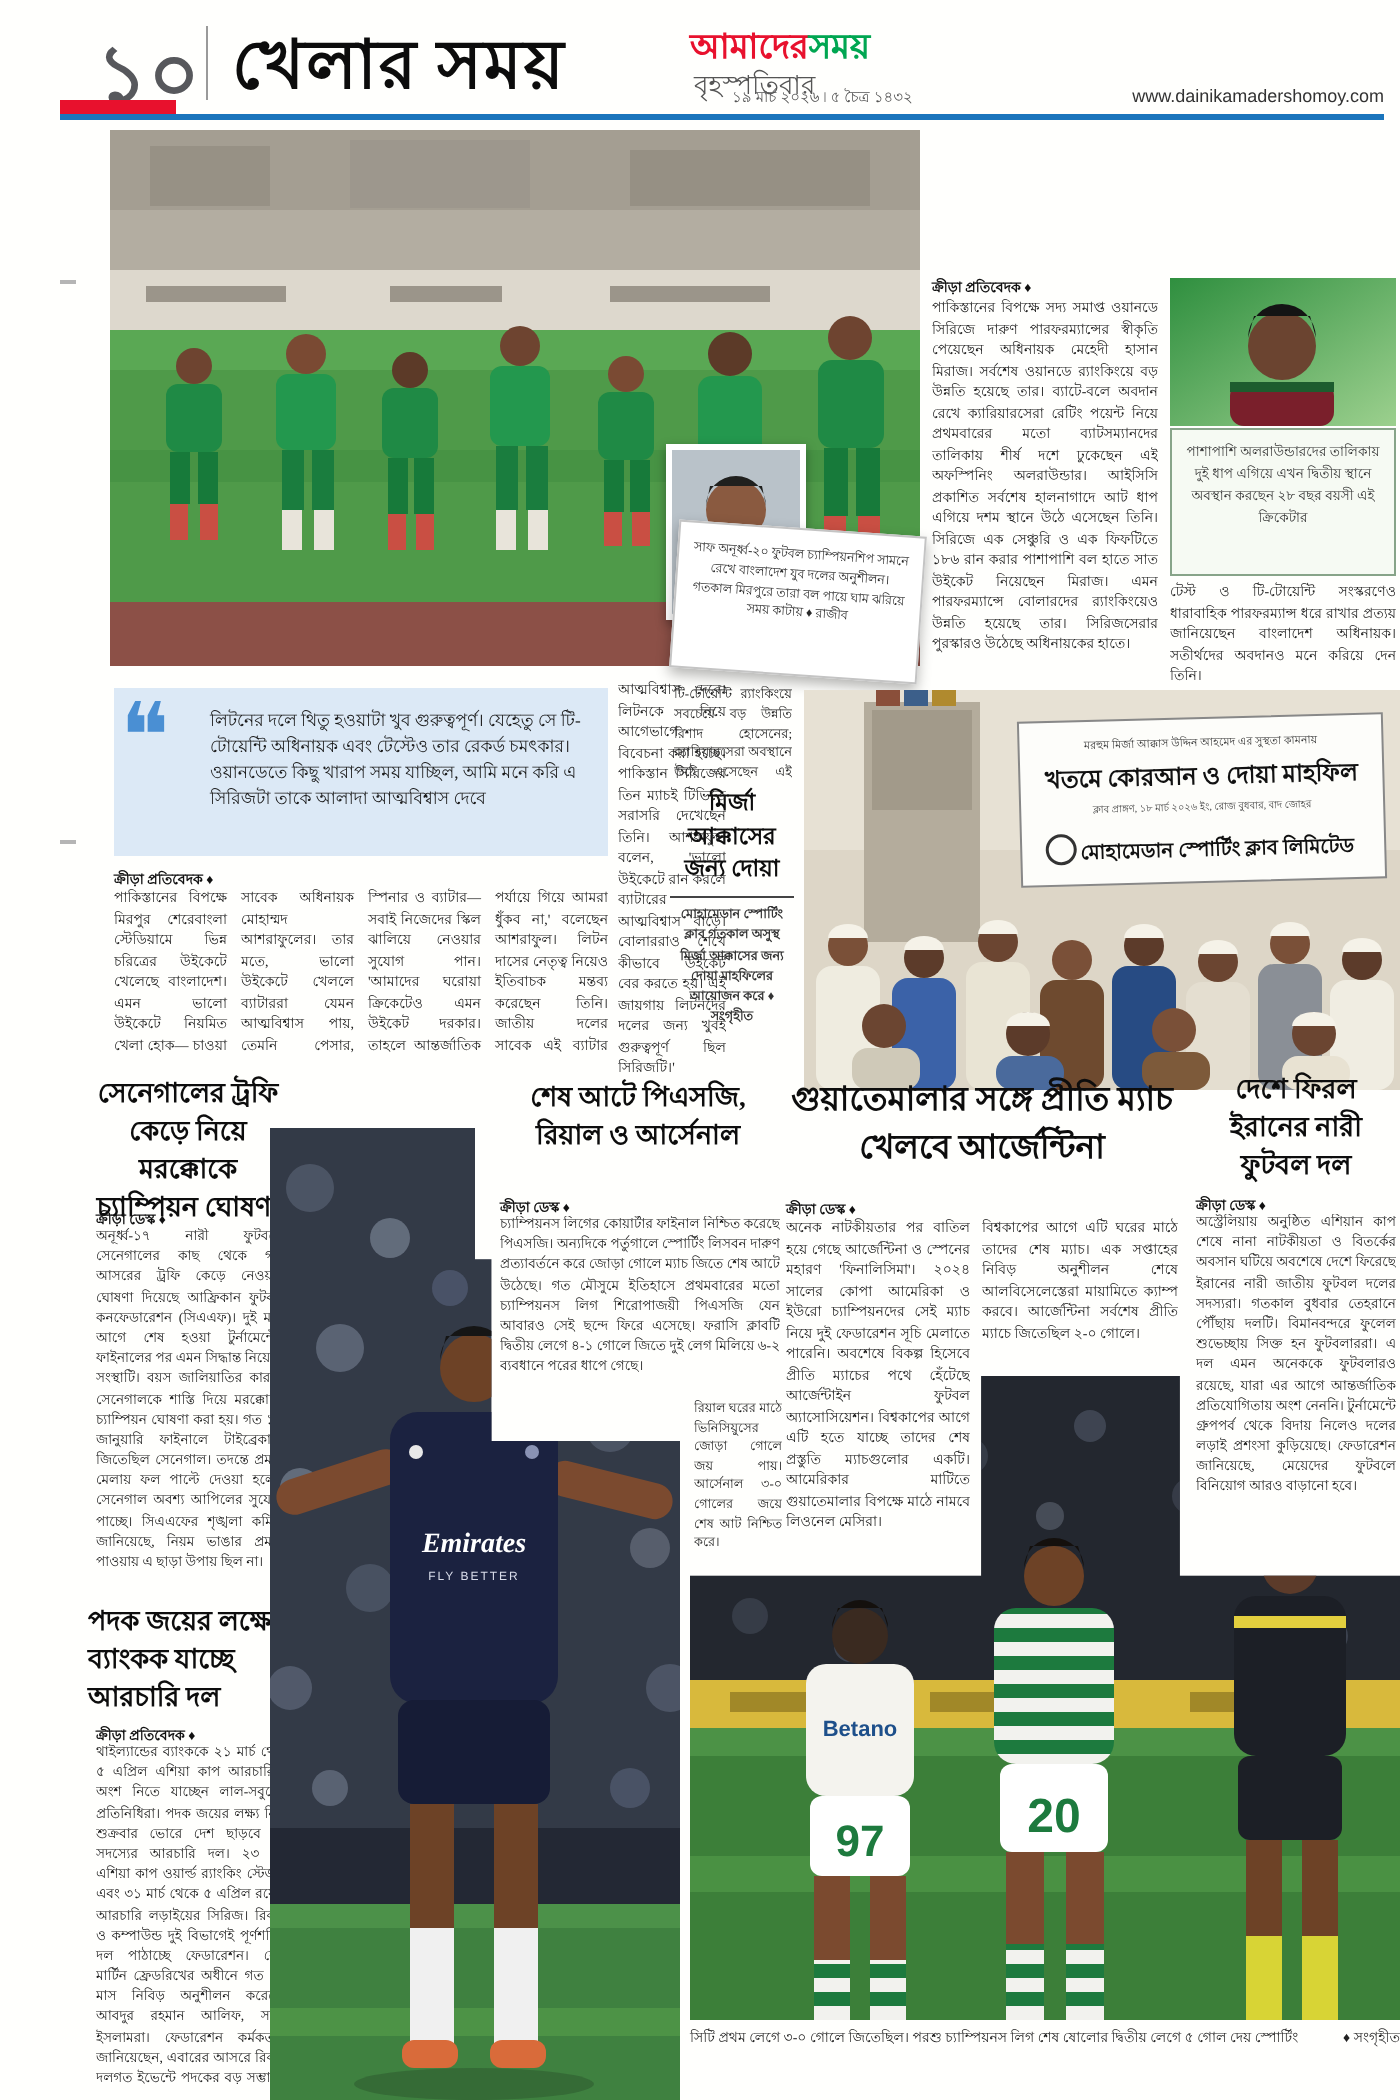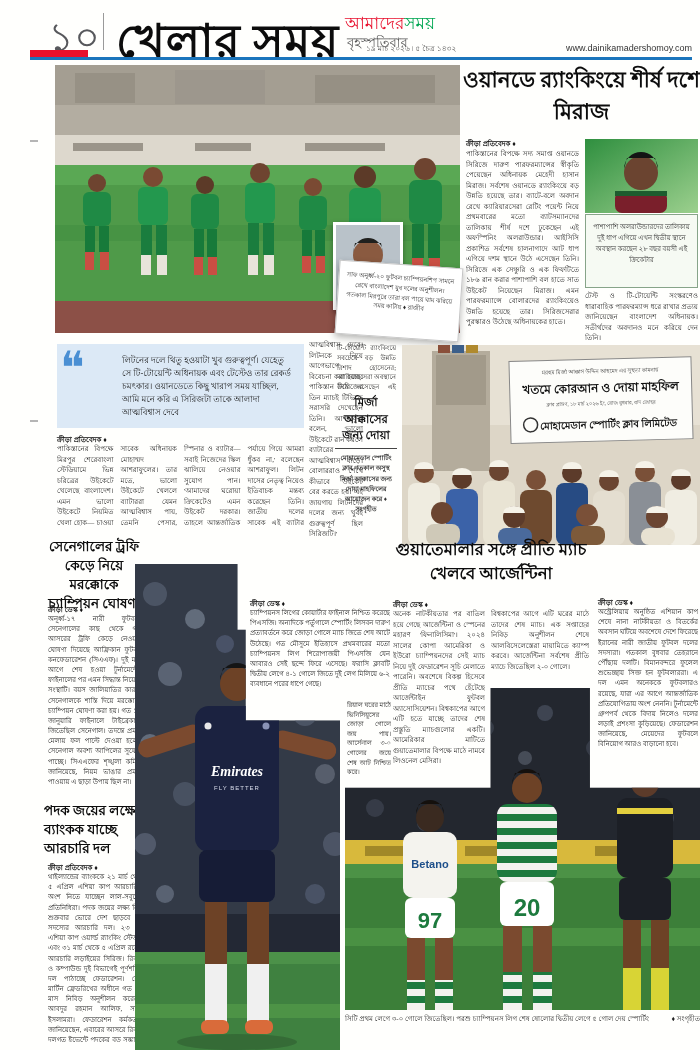--- a/index.html
+++ b/index.html
@@ -12,25 +12,25 @@
   .small{font-size:6.6px;line-height:1.55;color:#2a2a2a;}
   .photo{overflow:hidden;background:#ccc;}
   .sans{font-family:"Liberation Sans","DejaVu Sans",sans-serif;}
   svg{display:block;}
 </style>
 </head>
 <body>
 
 <div class="page">
 
-  <div class="abs" style="left:48px;top:6px;font-size:40px;font-weight:normal;color:#57585c;">১০</div>
+  <div class="abs" style="left:48px;top:6px;font-size:40px;font-weight:bold;color:#57585c;">১০</div>
   <div class="abs" style="left:30px;top:50px;width:58px;height:7px;background:#e8112d;"></div>
   <div class="abs" style="left:103px;top:13px;width:1px;height:37px;background:#9a9a9a;"></div>
-  <div class="abs" style="left:116px;top:6px;font-size:46px;font-weight:bold;color:#0c0c0c;letter-spacing:1px;">খেলার সময়</div>
-  <div class="abs" style="left:345px;top:10px;font-size:17px;font-weight:normal;">
+  <div class="abs" style="left:116px;top:6px;font-size:34px;font-weight:bold;color:#0c0c0c;letter-spacing:1px;">খেলার সময়</div>
+  <div class="abs" style="left:345px;top:10px;font-size:17px;font-weight:bold;">
     <span style="color:#e8112d;">আমাদের</span><span style="color:#00a651;">সময়</span>
   </div>
   <div class="abs sans" style="left:347px;top:33px;font-size:13px;color:#555;">বৃহস্পতিবার</div>
   <div class="abs sans" style="left:366px;top:43px;font-size:7.5px;color:#555;">১৯ মার্চ ২০২৬ ৷ ৫ চৈত্র ১৪৩২</div>
   <div class="abs sans" style="left:520px;top:43px;width:172px;text-align:right;font-size:9px;color:#333;">www.dainikamadershomoy.com</div>
   <div class="abs" style="left:30px;top:57px;width:662px;height:3px;background:#1b75bc;"></div>
   <div class="abs" style="left:30px;top:140px;width:8px;height:2px;background:#b5b5b5;"></div>
   <div class="abs" style="left:30px;top:420px;width:8px;height:2px;background:#b5b5b5;"></div>
 
   <div class="abs photo" style="left:55px;top:65px;width:405px;height:268px;">
@@ -115,21 +115,20 @@
       <circle cx="32" cy="30" r="15" fill="#8a5a40"></circle>
       <path d="M17 28 a15 15 0 0 1 30 0 l-2 -10 -26 0 z" fill="#20201e"></path>
       <rect x="12" y="46" width="40" height="36" rx="8" fill="#f0efe9"></rect>
     </svg>
   </div>
 
   <div class="abs small" style="left:337px;top:264px;width:124px;height:74px;background:#fff;border:1px solid #c4c4c4;
        box-shadow:0 3px 7px rgba(0,0,0,.3);transform:rotate(4deg);padding:8px 7px;box-sizing:border-box;
        text-align:center;font-size:6.3px;">সাফ অনূর্ধ্ব-২০ ফুটবল চ্যাম্পিয়নশিপ সামনে রেখে বাংলাদেশ যুব দলের অনুশীলন। গতকাল মিরপুরে তারা বল পায়ে ঘাম ঝরিয়ে সময় কাটায় ♦ রাজীব</div>
 
-  <div class="abs h1" style="left:463px;top:64px;width:237px;font-size:21.5px;line-height:1.5;">ওয়ানডে র‌্যাংকিংয়ে শীর্ষ দশে মিরাজ</div>
   <div class="abs byline" style="left:466px;top:138px;">ক্রীড়া প্রতিবেদক ♦</div>
   <div class="abs body" style="left:466px;top:149px;width:113px;height:196px;">পাকিস্তানের বিপক্ষে সদ্য সমাপ্ত ওয়ানডে সিরিজে দারুণ পারফরম্যান্সের স্বীকৃতি পেয়েছেন অধিনায়ক মেহেদী হাসান মিরাজ। সর্বশেষ ওয়ানডে র‌্যাংকিংয়ে বড় উন্নতি হয়েছে তার। ব্যাটে-বলে অবদান রেখে ক্যারিয়ারসেরা রেটিং পয়েন্ট নিয়ে প্রথমবারের মতো ব্যাটসম্যানদের তালিকায় শীর্ষ দশে ঢুকেছেন এই অফস্পিনিং অলরাউন্ডার। আইসিসি প্রকাশিত সর্বশেষ হালনাগাদে আট ধাপ এগিয়ে দশম স্থানে উঠে এসেছেন তিনি। সিরিজে এক সেঞ্চুরি ও এক ফিফটিতে ১৮৬ রান করার পাশাপাশি বল হাতে সাত উইকেট নিয়েছেন মিরাজ। এমন পারফরম্যান্সে বোলারদের র‌্যাংকিংয়েও উন্নতি হয়েছে তার। সিরিজসেরার পুরস্কারও উঠেছে অধিনায়কের হাতে।</div>
   <div class="abs photo" style="left:585px;top:139px;width:113px;height:74px;">
     <svg width="113" height="74" viewBox="0 0 113 74">
       <rect width="113" height="74" fill="#4b9b4f"></rect>
       <rect width="113" height="74" fill="url(#mg)"></rect>
       <defs>
           <linearGradient id="mg" x1="0" y1="0" x2="1" y2="1">
         <stop offset="0" stop-color="#2f8f3f"></stop>
             <stop offset="1" stop-color="#9cd08e"></stop>
@@ -223,21 +222,21 @@
         <g>
             <circle cx="255" cy="172" r="11" fill="#6b4531"></circle>
             <path d="M244 168 a11 7 0 0 1 22 0 z" fill="#f5f2e8"></path>
             <rect x="239" y="183" width="34" height="17" rx="8" fill="#e8e2d2"></rect>
           </g>
       </g>
     </svg>
   </div>
 
   <div class="abs" style="left:57px;top:344px;width:247px;height:84px;background:#dce9f6;box-sizing:border-box;
-       padding:10px 10px 8px 65px;font-size:8.6px;line-height:1.5;color:#1a1a1a;overflow:hidden;">
+       padding:10px 10px 8px 48px;font-size:8.6px;line-height:1.5;color:#1a1a1a;overflow:hidden;">
     <span>লিটনের দলে থিতু হওয়াটা খুব গুরুত্বপূর্ণ। যেহেতু সে টি-টোয়েন্টি অধিনায়ক এবং টেস্টেও তার রেকর্ড চমৎকার। ওয়ানডেতে কিছু খারাপ সময় যাচ্ছিল, আমি মনে করি এ সিরিজটা তাকে আলাদা আত্মবিশ্বাস দেবে</span>
   </div>
   <div class="abs" style="left:60px;top:346px;width:40px;height:40px;font-size:46px;color:#4a8fd3;line-height:1;font-family:'Liberation Serif',serif;">❝</div>
   <div class="abs body" style="left:309px;top:340px;width:54px;height:220px;">আত্মবিশ্বাস দেবে। লিটনকে নিয়ে আগেভাগে বিবেচনা করা হচ্ছে। পাকিস্তান সিরিজের তিন ম্যাচই টিভিতে সরাসরি দেখেছেন তিনি। আশরাফুল বলেন, 'ভালো উইকেটে রান করলে ব্যাটারের আত্মবিশ্বাস বাড়ে। বোলাররাও শেখে কীভাবে উইকেট বের করতে হয়। এই জায়গায় লিটনদের দলের জন্য খুবই গুরুত্বপূর্ণ ছিল সিরিজটি।'</div>
   <div class="abs byline" style="left:57px;top:434px;">ক্রীড়া প্রতিবেদক ♦</div>
   <div class="abs body" style="left:57px;top:444px;width:247px;height:86px;column-count:4;column-gap:7px;">পাকিস্তানের বিপক্ষে মিরপুর শেরেবাংলা স্টেডিয়ামে ভিন্ন চরিত্রের উইকেটে খেলেছে বাংলাদেশ। এমন ভালো উইকেটে নিয়মিত খেলা হোক— চাওয়া সাবেক অধিনায়ক মোহাম্মদ আশরাফুলের। তার মতে, ভালো উইকেটে খেললে ব্যাটাররা যেমন আত্মবিশ্বাস পায়, তেমনি পেসার, স্পিনার ও ব্যাটার— সবাই নিজেদের স্কিল ঝালিয়ে নেওয়ার সুযোগ পান। 'আমাদের ঘরোয়া ক্রিকেটেও এমন উইকেট দরকার। তাহলে আন্তর্জাতিক পর্যায়ে গিয়ে আমরা ধুঁকব না,' বলেছেন আশরাফুল। লিটন দাসের নেতৃত্ব নিয়েও ইতিবাচক মন্তব্য করেছেন তিনি। জাতীয় দলের সাবেক এই ব্যাটার মনে করেন, সিরিজটি লিটনকে আলাদা আত্মবিশ্বাস দেবে। ভালো উইকেটে রান করলে ব্যাটারের সাহস বাড়ে, বোলাররাও শেখে কীভাবে উইকেট বের করতে হয়। ঘরের মাঠে স্পোর্টিং উইকেট বানিয়ে খেলার সিদ্ধান্তকে সাধুবাদ জানিয়েছেন তিনি।</div>
 
   <div class="abs h1" style="left:44px;top:538px;width:100px;font-size:13.5px;line-height:1.4;">সেনেগালের ট্রফি কেড়ে নিয়ে মরক্কোকে চ্যাম্পিয়ন ঘোষণা</div>
   <div class="abs byline" style="left:48px;top:604px;">ক্রীড়া ডেস্ক ♦</div>
   <div class="abs body" style="left:48px;top:614px;width:94px;height:184px;font-size:6.8px;">অনূর্ধ্ব-১৭ নারী ফুটবলে সেনেগালের কাছ থেকে গত আসরের ট্রফি কেড়ে নেওয়ার ঘোষণা দিয়েছে আফ্রিকান ফুটবল কনফেডারেশন (সিএএফ)। দুই মাস আগে শেষ হওয়া টুর্নামেন্টের ফাইনালের পর এমন সিদ্ধান্ত নিয়েছে সংস্থাটি। বয়স জালিয়াতির কারণে সেনেগালকে শাস্তি দিয়ে মরক্কোকে চ্যাম্পিয়ন ঘোষণা করা হয়। গত ১৯ জানুয়ারি ফাইনালে টাইব্রেকারে জিতেছিল সেনেগাল। তদন্তে প্রমাণ মেলায় ফল পাল্টে দেওয়া হলো। সেনেগাল অবশ্য আপিলের সুযোগ পাচ্ছে। সিএএফের শৃঙ্খলা কমিটি জানিয়েছে, নিয়ম ভাঙার প্রমাণ পাওয়ায় এ ছাড়া উপায় ছিল না।</div>
@@ -286,29 +285,31 @@
         <rect x="112" y="338" width="22" height="70" fill="#6d4226"></rect>
         <rect x="70" y="400" width="22" height="58" fill="#f0f0f0"></rect>
         <rect x="112" y="400" width="22" height="58" fill="#f0f0f0"></rect>
         <rect x="66" y="456" width="28" height="14" rx="6" fill="#d96b3a"></rect>
         <rect x="110" y="456" width="28" height="14" rx="6" fill="#d96b3a"></rect>
         <ellipse cx="102" cy="478" rx="60" ry="8" fill="#2e5e30" opacity="0.6"></ellipse>
       </g>
     </svg>
   </div>
 
+  <div class="abs h1" style="left:247px;top:540px;width:144px;font-size:13.5px;line-height:1.4;">শেষ আটে পিএসজি, রিয়াল ও আর্সেনাল</div>
   <div class="abs byline" style="left:250px;top:598px;">ক্রীড়া ডেস্ক ♦</div>
   <div class="abs body" style="left:250px;top:608px;width:140px;height:86px;font-size:6.8px;">চ্যাম্পিয়নস লিগের কোয়ার্টার ফাইনাল নিশ্চিত করেছে পিএসজি। অন্যদিকে পর্তুগালে স্পোর্টিং লিসবন দারুণ প্রত্যাবর্তনে করে জোড়া গোলে ম্যাচ জিতে শেষ আটে উঠেছে। গত মৌসুমে ইতিহাসে প্রথমবারের মতো চ্যাম্পিয়নস লিগ শিরোপাজয়ী পিএসজি যেন আবারও সেই ছন্দে ফিরে এসেছে। ফরাসি ক্লাবটি দ্বিতীয় লেগে ৪-১ গোলে জিতে দুই লেগ মিলিয়ে ৬-২ ব্যবধানে পরের ধাপে গেছে।</div>
   <div class="abs body" style="left:347px;top:700px;width:44px;height:86px;font-size:6.4px;">রিয়াল ঘরের মাঠে ভিনিসিয়ুসের জোড়া গোলে জয় পায়। আর্সেনাল ৩-০ গোলের জয়ে শেষ আট নিশ্চিত করে।</div>
 
   <div class="abs h1" style="left:391px;top:538px;width:200px;font-size:16.5px;line-height:1.45;">গুয়াতেমালার সঙ্গে প্রীতি ম্যাচ খেলবে আর্জেন্টিনা</div>
   <div class="abs byline" style="left:393px;top:599px;">ক্রীড়া ডেস্ক ♦</div>
   <div class="abs body" style="left:393px;top:609px;width:92px;height:174px;">অনেক নাটকীয়তার পর বাতিল হয়ে গেছে আর্জেন্টিনা ও স্পেনের মহারণ 'ফিনালিসিমা'। ২০২৪ সালের কোপা আমেরিকা ও ইউরো চ্যাম্পিয়নদের সেই ম্যাচ নিয়ে দুই ফেডারেশন সূচি মেলাতে পারেনি। অবশেষে বিকল্প হিসেবে প্রীতি ম্যাচের পথে হেঁটেছে আর্জেন্টাইন ফুটবল অ্যাসোসিয়েশন। বিশ্বকাপের আগে এটি হতে যাচ্ছে তাদের শেষ প্রস্তুতি ম্যাচগুলোর একটি। আমেরিকার মাটিতে গুয়াতেমালার বিপক্ষে মাঠে নামবে লিওনেল মেসিরা।</div>
   <div class="abs body" style="left:491px;top:609px;width:98px;height:76px;">বিশ্বকাপের আগে এটি ঘরের মাঠে তাদের শেষ ম্যাচ। এক সপ্তাহের নিবিড় অনুশীলন শেষে আলবিসেলেস্তেরা মায়ামিতে ক্যাম্প করবে। আর্জেন্টিনা সর্বশেষ প্রীতি ম্যাচে জিতেছিল ২-০ গোলে।</div>
 
+  <div class="abs h1" style="left:597px;top:536px;width:102px;font-size:13.5px;line-height:1.4;">দেশে ফিরল ইরানের নারী ফুটবল দল</div>
   <div class="abs byline" style="left:598px;top:597px;">ক্রীড়া ডেস্ক ♦</div>
   <div class="abs body" style="left:598px;top:607px;width:100px;height:178px;font-size:6.8px;">অস্ট্রেলিয়ায় অনুষ্ঠিত এশিয়ান কাপ শেষে নানা নাটকীয়তা ও বিতর্কের অবসান ঘটিয়ে অবশেষে দেশে ফিরেছে ইরানের নারী জাতীয় ফুটবল দলের সদস্যরা। গতকাল বুধবার তেহরানে পৌঁছায় দলটি। বিমানবন্দরে ফুলেল শুভেচ্ছায় সিক্ত হন ফুটবলাররা। এ দল এমন অনেককে ফুটবলারও রয়েছে, যারা এর আগে আন্তর্জাতিক প্রতিযোগিতায় অংশ নেননি। টুর্নামেন্টে গ্রুপপর্ব থেকে বিদায় নিলেও দলের লড়াই প্রশংসা কুড়িয়েছে। ফেডারেশন জানিয়েছে, মেয়েদের ফুটবলে বিনিয়োগ আরও বাড়ানো হবে।</div>
 
   <div class="abs photo" style="left:345px;top:688px;width:355px;height:322px;
        clip-path:polygon(0 31%,41% 31%,41% 0,69% 0,69% 31%,100% 31%,100% 100%,0 100%);">
     <svg width="355" height="322" viewBox="0 0 355 322">
       <defs>
         <pattern id="hoops" width="12" height="14" patternUnits="userSpaceOnUse">
           <rect width="12" height="7" fill="#1d7a3e"></rect>
             <rect y="7" width="12" height="7" fill="#f2f2ee"></rect>

